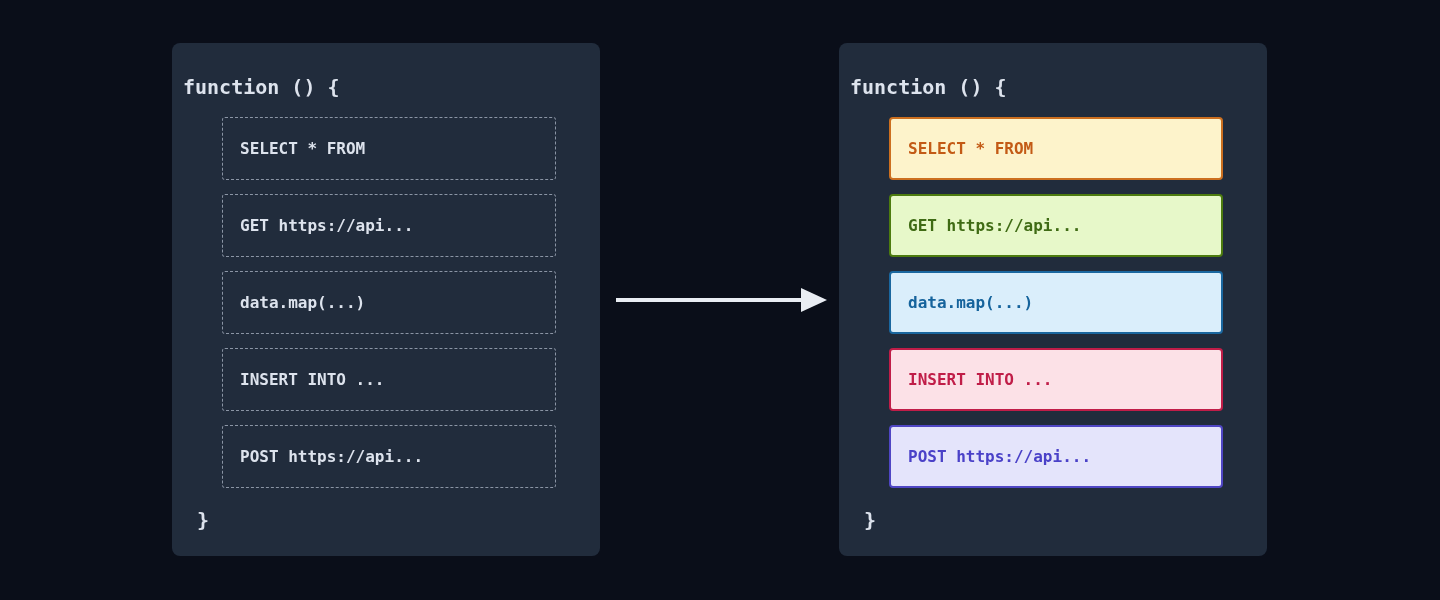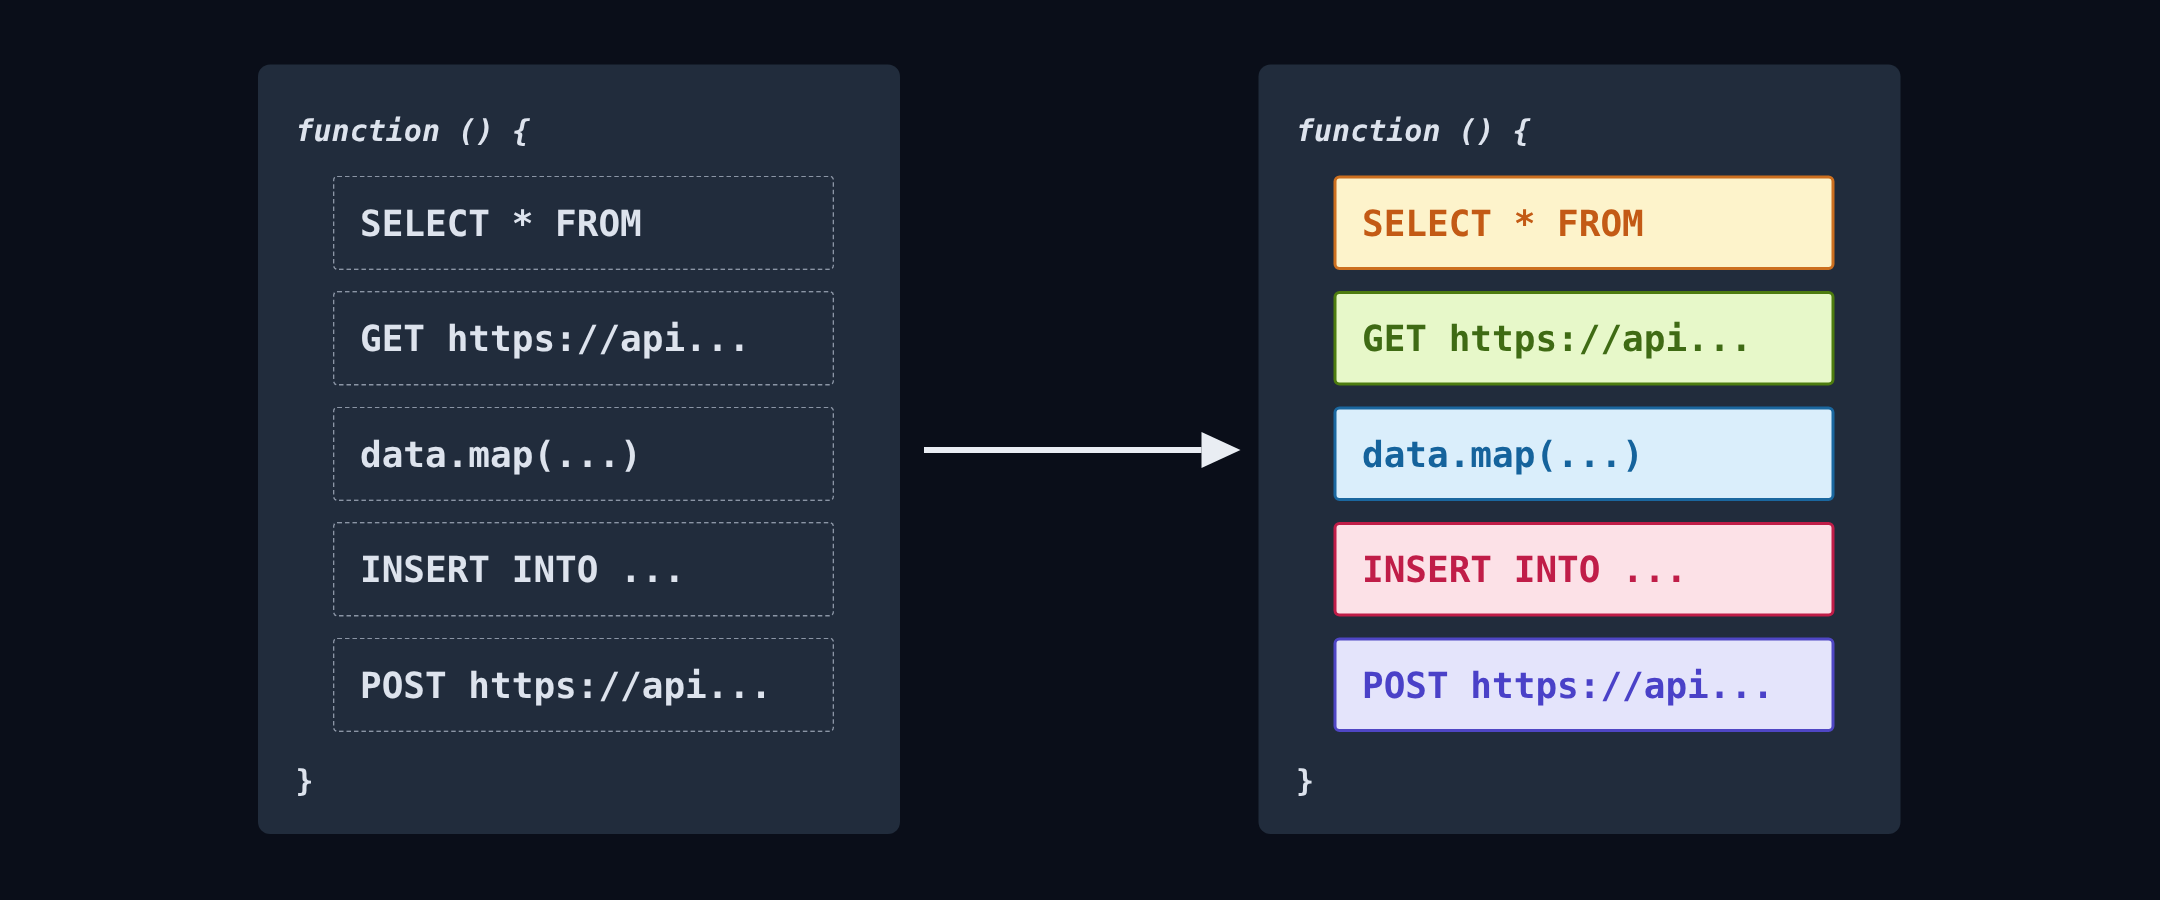--- a/index.html
+++ b/index.html
@@ -16,25 +16,24 @@
     width: 428px;
     height: 513px;
     border-radius: 8px;
     box-sizing: border-box;
   }
   .panel-left  { left: 172px; }
   .panel-right { left: 839px; }
   .panel-title {
     position: absolute;
     top: 32px;
-    left: 25px;
+    left: 11px;
     font-size: 20px;
     font-weight: bold;
     white-space: pre;
-    font-style: italic;
   }
   .panel-close {
     position: absolute;
     bottom: 24px;
     left: 25px;
     font-size: 20px;
     font-weight: bold;
   }
   .rows {
     position: absolute;
@@ -42,21 +41,21 @@
     left: 50px;
     right: 44px;
   }
   .row {
     box-sizing: border-box;
     height: 63px;
     margin-bottom: 14px;
     display: flex;
     align-items: center;
     padding-left: 17px;
-    font-size: 24px;
+    font-size: 16px;
     font-weight: bold;
     white-space: pre;
   }
   .row-dashed {
     border: 1.5px dashed;
     border-radius: 3px;
   }
   .row-solid {
     border: 2px solid;
     border-radius: 4px;

